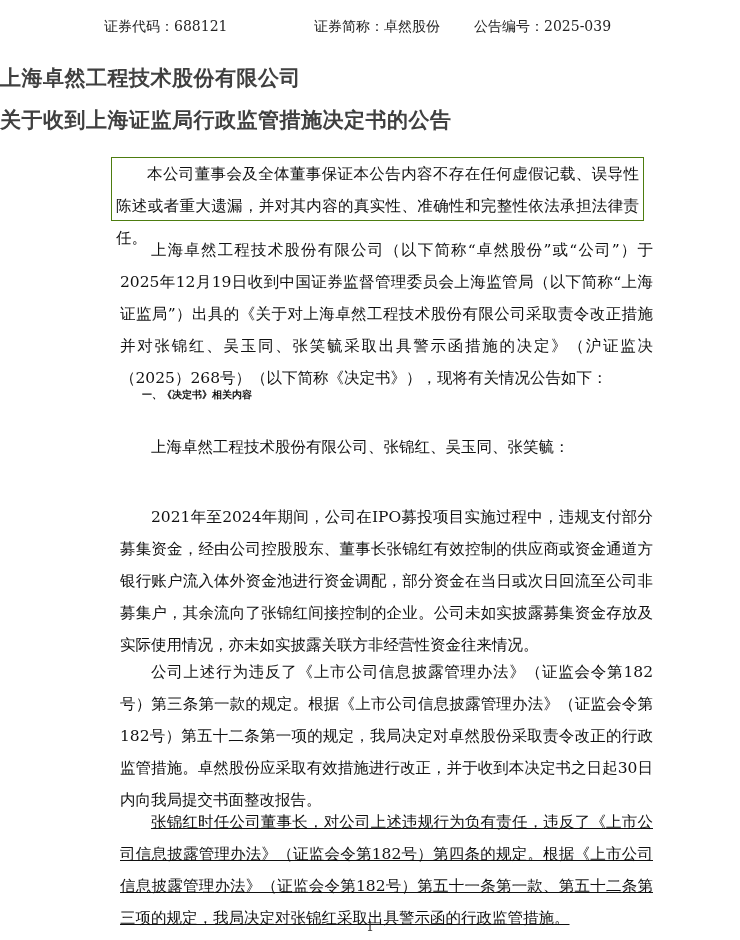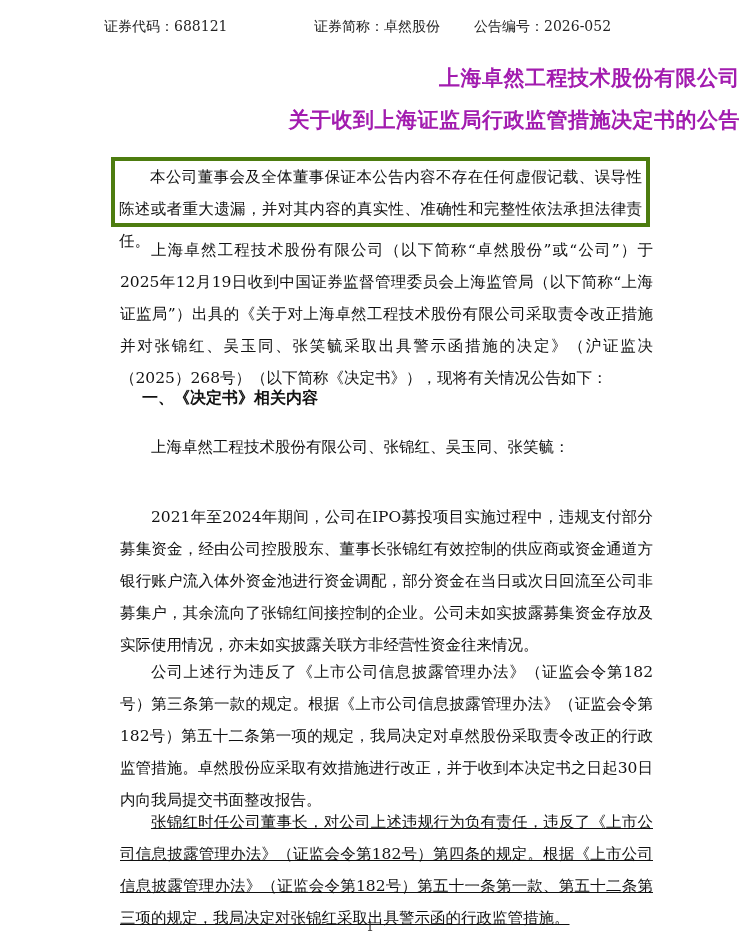--- a/index.html
+++ b/index.html
@@ -8,55 +8,55 @@
       font-family: "DejaVu Serif", "Liberation Serif", serif;
       color: #111111;
     }
     .page { position: absolute; left: 0; top: 0; width: 718px; height: 940px; }
     .header {
       position: absolute; top: 18px; left: 104px; width: 560px;
       font-size: 14px; color: #222;
     }
     .header span { position: absolute; top: 0; white-space: nowrap; }
     .title {
-      position: absolute; left: 0; width: 740px; text-align: right;
-      color: #a21caf; font-weight: bold;
+      position: absolute; left: 0; width: 740px; text-align: left;
+      color: #404040; font-weight: bold;
       font-family: "DejaVu Sans", "Liberation Sans", sans-serif;
       font-size: 21px; letter-spacing: 0.5px;
     }
     .notice-box {
       position: absolute; left: 111px; top: 157px; width: 531px; height: 62px;
-      border: 4px solid #4d7c0f;
+      border: 1px solid #4d7c0f;
       font-size: 15.5px; line-height: 32px;
     }
     .notice-box p { margin: 0; padding: 0 4px; text-align: justify; }
     .para {
       position: absolute; left: 111px; width: 533px;
       font-size: 15.5px; line-height: 32px; text-align: justify;
       margin: 9px;
     }
     .indent { text-indent: 31px; }
     .section-heading {
-      position: absolute; left: 142px; font-weight: bold; font-size: 16px;
+      position: absolute; left: 142px; font-weight: bold; font-size: 10px;
       font-family: "DejaVu Sans", "Liberation Sans", sans-serif;
     }
     .page-number {
       position: absolute; top: 920px; left: 0; width: 740px; text-align: center;
       font-size: 12px; color: #333;
     }
   </style>
 </head>
 <body>
 
 <div class="page">
 
   <div class="header">
     <span style="left:0;">证券代码：688121</span>
     <span style="left:210px;">证券简称：卓然股份</span>
-    <span style="left:370px;">公告编号：2026-052</span>
+    <span style="left:370px;">公告编号：2025-039</span>
   </div>
 
   <div class="title" style="top:64px;">上海卓然工程技术股份有限公司</div>
   <div class="title" style="top:106px;">关于收到上海证监局行政监管措施决定书的公告</div>
 
   <div class="notice-box">
     <p class="indent">本公司董事会及全体董事保证本公告内容不存在任何虚假记载、误导性陈述或者重大遗漏，并对其内容的真实性、准确性和完整性依法承担法律责任。</p>
   </div>
 
   <p class="para indent" style="top:225px;">上海卓然工程技术股份有限公司（以下简称“卓然股份”或“公司”）于2025年12月19日收到中国证券监督管理委员会上海监管局（以下简称“上海证监局”）出具的《关于对上海卓然工程技术股份有限公司采取责令改正措施并对张锦红、吴玉同、张笑毓采取出具警示函措施的决定》（沪证监决（2025）268号）（以下简称《决定书》），现将有关情况公告如下：</p>

